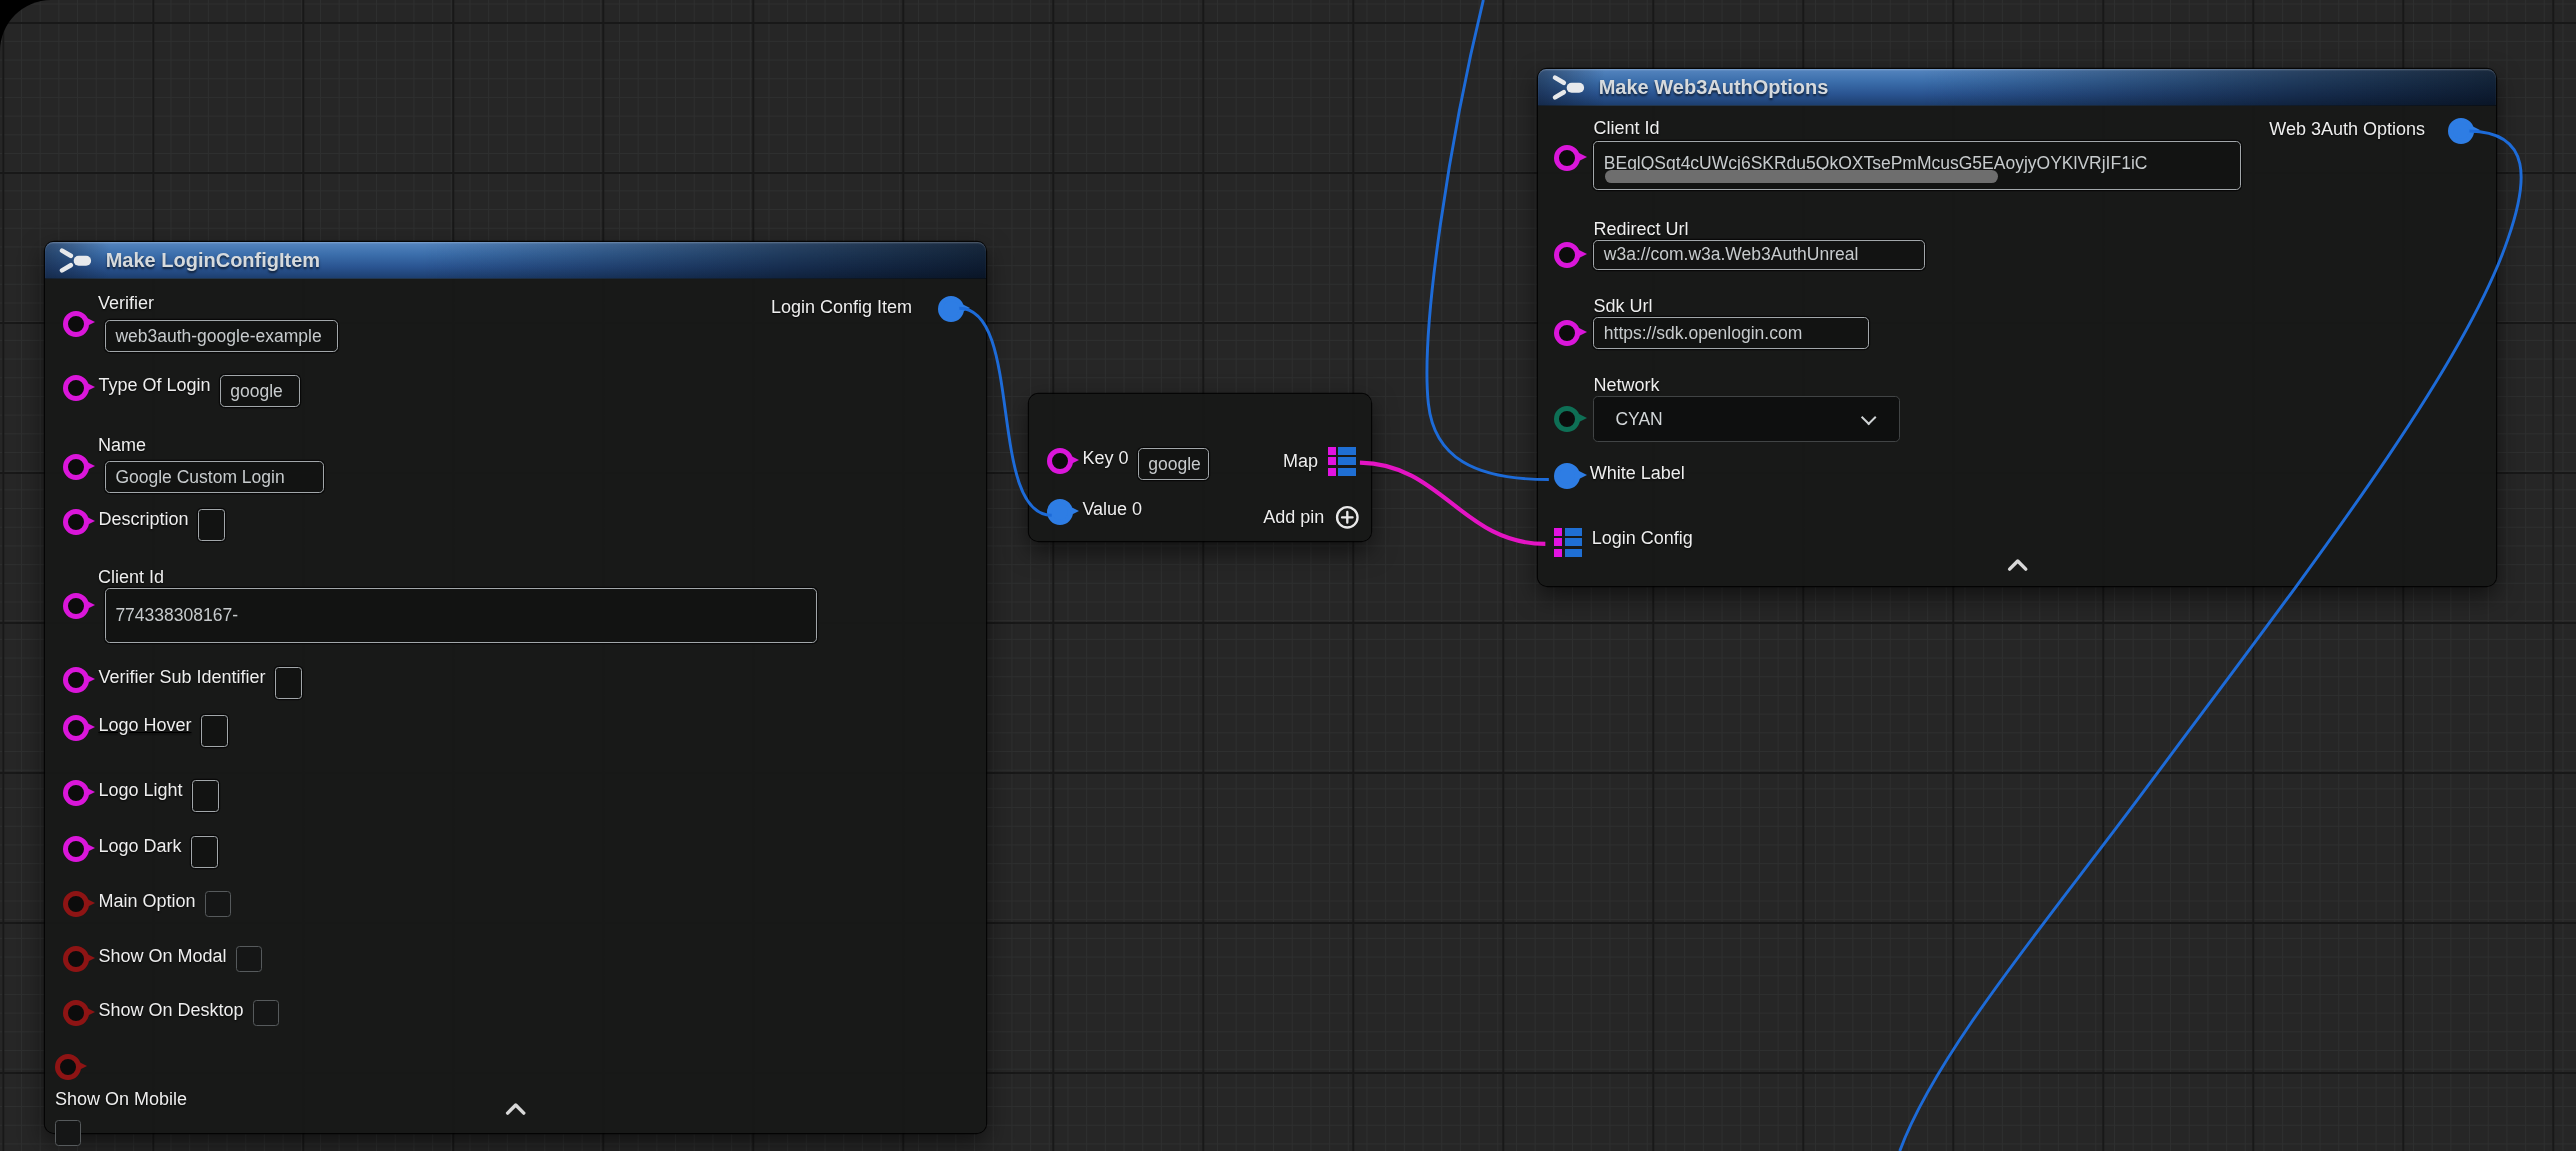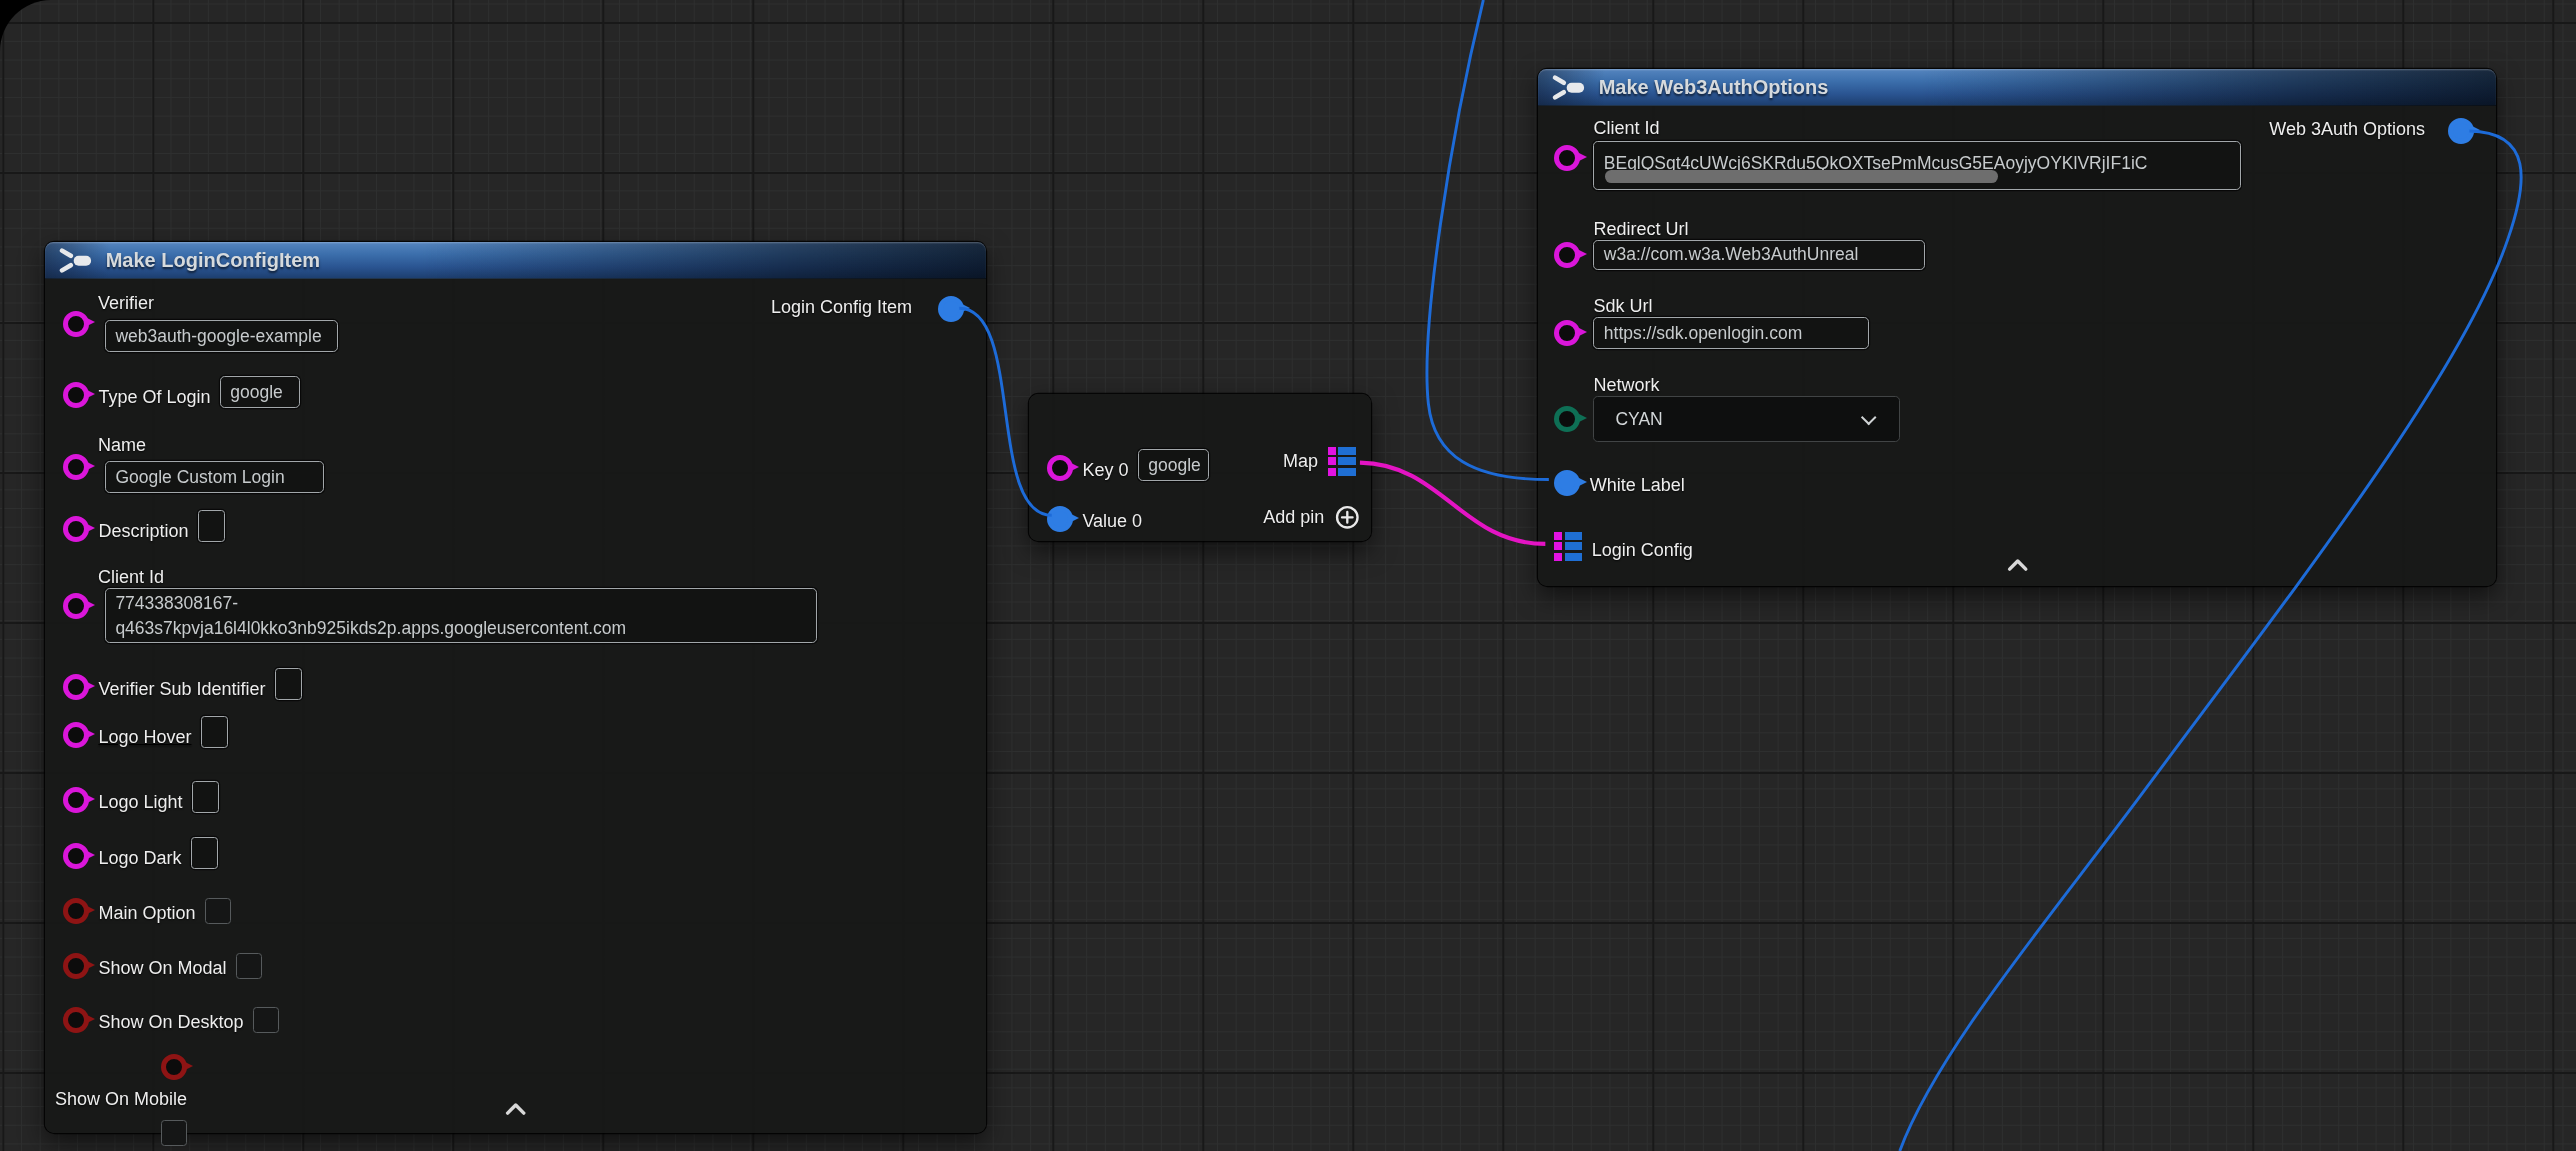--- a/index.html
+++ b/index.html
@@ -44,21 +44,21 @@
   .t-enum{--pc:#0e6f55;}
   .t-obj{--pc:#2e7de4;}
   .abs{position:absolute;}
 
   .mappin{width:28px;height:29px;display:grid;grid-template-columns:7.6px 17.5px;
     grid-template-rows:7.6px 7.6px 7.6px;gap:2.9px;flex:0 0 auto;}
   .mappin i{display:block;}
   .mappin i:nth-child(odd){background:#e213e2;}
   .mappin i:nth-child(even){background:#1f6fd4;}
 
-  .prow{position:absolute;display:flex;align-items:flex-end;gap:9.4px;height:33px;}
+  .prow{position:absolute;display:flex;align-items:flex-start;gap:9.4px;height:33px;}
   .tf{box-sizing:border-box;height:32px;background:#121312;border:1.8px solid #a2a7aa;border-radius:4.7px;
     color:#c7cbcd;font-size:17.5px;display:flex;align-items:center;padding:0 9.4px;
     box-shadow:0 0 0 1.2px rgba(0,0,0,.65);white-space:nowrap;overflow:hidden;}
   .tf.multi{height:55px;flex-direction:column;align-items:flex-start;justify-content:center;line-height:24.6px;}
   .tf.scrollfield{height:49px;align-items:flex-start;padding-top:11px;position:relative;}
   .sbar{position:absolute;left:10.5px;bottom:5.8px;height:13px;border-radius:6.4px;background:#6e6e6e;}
   .ebox{box-sizing:border-box;width:27px;height:32px;background:#121312;border:1.8px solid #a2a7aa;
     border-radius:3.5px;box-shadow:0 0 0 1.2px rgba(0,0,0,.65);flex:0 0 auto;}
   .chk{box-sizing:border-box;width:26px;height:26px;background:#151616;border:1.8px solid #565a5c;
     border-radius:3.5px;flex:0 0 auto;}
@@ -116,21 +116,20 @@
       <span class="pin t-str"></span>
       <span class="pl">Description</span>
       <span class="ebox"></span>
     </div>
 
     <div class="abs" style="left:18px;top:325px;width:877px;">
       <span class="pin t-str abs" style="left:0px;top:26px;"></span>
       <div class="pl abs" style="left:35px;top:0px;">Client Id</div>
       <div class="tf multi abs" style="left:42px;top:21px;width:712px;">
         <span>774338308167-</span>
-        <span>q463s7kpvja16l4l0kko3nb925ikds2p.apps.googleusercontent.com</span>
       </div>
     </div>
 
     <div class="prow" style="left:18px;top:425px;">
       <span class="pin t-str"></span>
       <span class="pl">Verifier Sub Identifier</span>
       <span class="ebox"></span>
     </div>
 
     <div class="prow" style="left:18px;top:473px;text-decoration:underline;">

